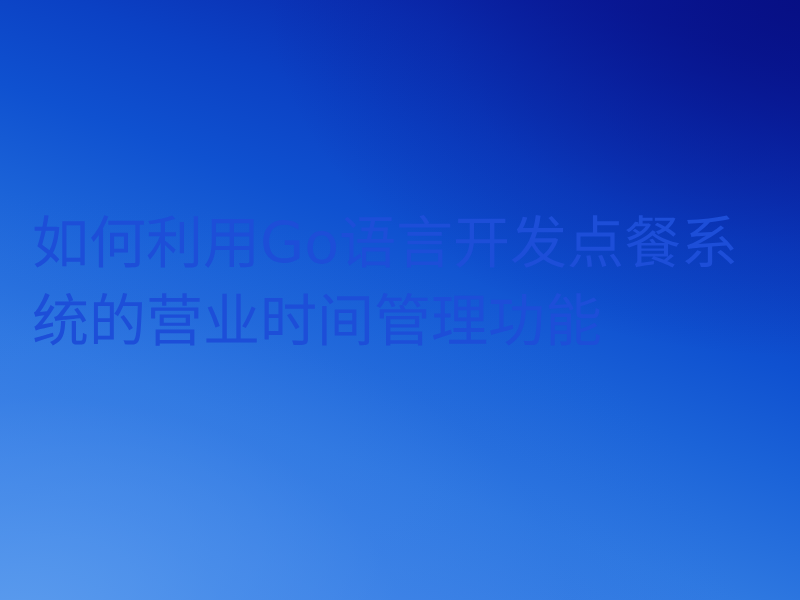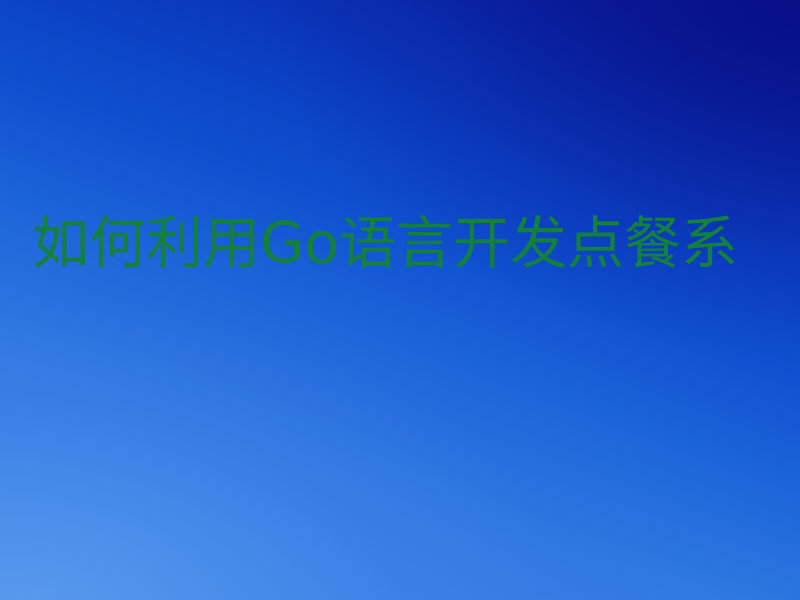--- a/index.html
+++ b/index.html
@@ -65,35 +65,36 @@
   .title-block {
     position: absolute;
     left: 32px;
     top: 204px;
     width: 756px;
     z-index: 3;
   }
 
   .title-line {
     display: block;
-    color: #15803d;
+    color: #1d4ed8;
     font-size: 57px;
     line-height: 78px;
     font-weight: 400;
     letter-spacing: 0px;
     white-space: nowrap;
     text-rendering: optimizeLegibility;
   }
 </style>
 </head>
 <body>
 
 <div class="card">
 
   <div class="card-bg"></div>
   <div class="card-bg-wash"></div>
   <div class="card-bg-corner"></div>
 
   <div class="title-block">
     <span class="title-line">如何利用Go语言开发点餐系</span>
+    <span class="title-line">统的营业时间管理功能</span>
   </div>
 
 </div>
 
 </body></html>

